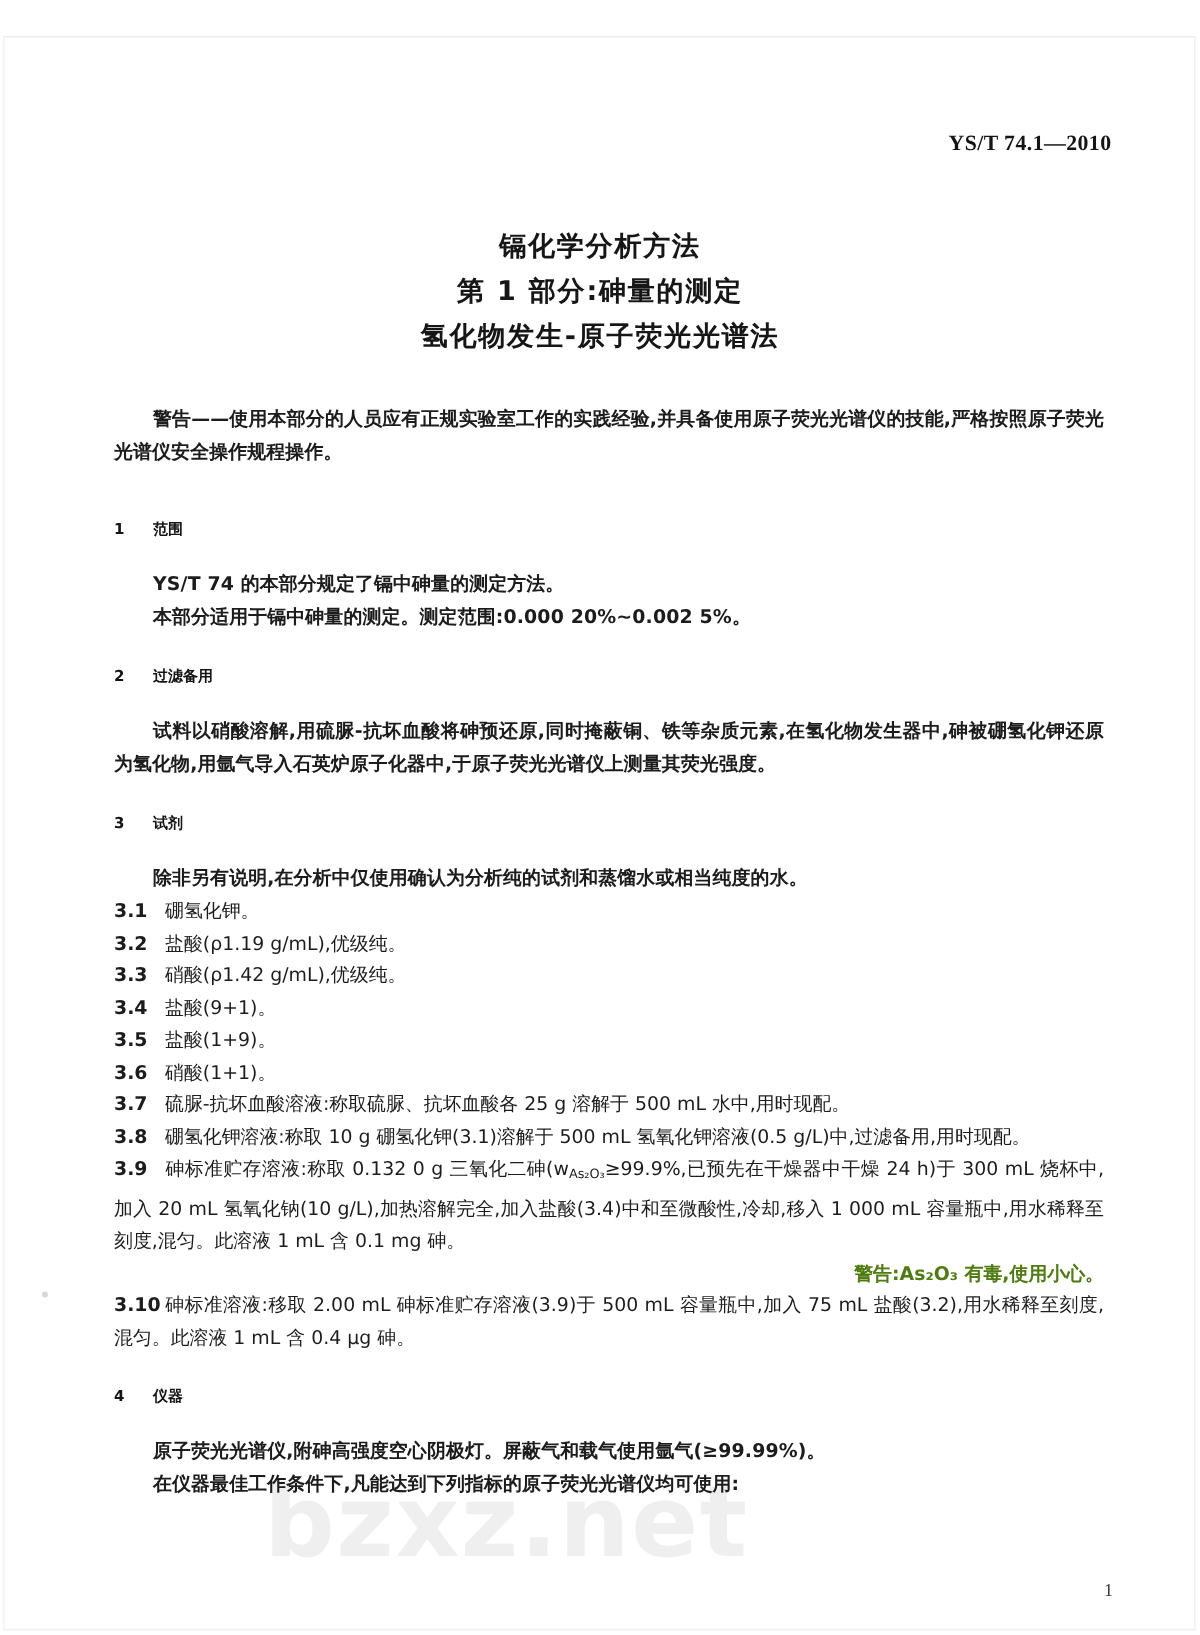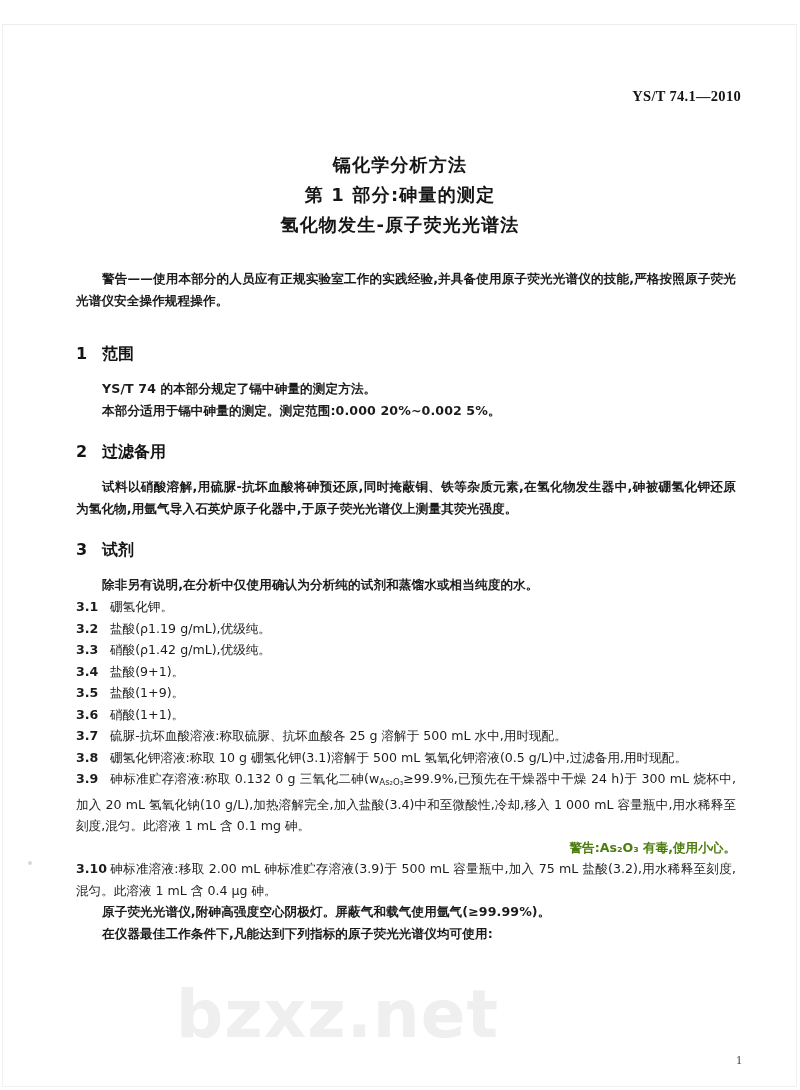--- a/index.html
+++ b/index.html
@@ -100,21 +100,21 @@
     letter-spacing: 0.1px;
     margin: 0;
   }
   .indent { text-indent: 26px; font-weight: bold; }
   .warn-block { margin-bottom: 32px; }
   .warn-block .p { font-weight: 700; }
 
   .sec-head {
     font-family: "DejaVu Sans", "Liberation Sans", sans-serif;
     font-weight: 700;
-    font-size: 16px;
+    font-size: 10px;
     line-height: 20px;
     color: #141414;
     margin: 20px 0 14px 0;
   }
   .sec-head .num { display: inline-block; width: 26px; }
 
   .item {
     font-family: "DejaVu Sans", "Liberation Sans", sans-serif;
     font-size: 12.6px;
     line-height: 21.5px;
@@ -190,20 +190,21 @@
     <p class="item"><span class="num">3.6</span><span>硝酸(1+1)。</span></p>
     <p class="item"><span class="num">3.7</span><span>硫脲-抗坏血酸溶液:称取硫脲、抗坏血酸各 25 g 溶解于 500 mL 水中,用时现配。</span></p>
     <p class="item"><span class="num">3.8</span><span>硼氢化钾溶液:称取 10 g 硼氢化钾(3.1)溶解于 500 mL 氢氧化钾溶液(0.5 g/L)中,过滤备用,用时现配。</span></p>
 
     <p class="item"><span class="num">3.9</span><span>砷标准贮存溶液:称取 0.132 0 g 三氧化二砷(w</span><sub>As₂O₃</sub><span>≥99.9%,已预先在干燥器中干燥 24 h)于 300 mL 烧杯中,加入 20 mL 氢氧化钠(10 g/L),加热溶解完全,加入盐酸(3.4)中和至微酸性,冷却,移入 1 000 mL 容量瓶中,用水稀释至刻度,混匀。此溶液 1 mL 含 0.1 mg 砷。</span></p>
 
     <p class="sub-warn">警告:As₂O₃ 有毒,使用小心。</p>
 
     <p class="item"><span class="num">3.10</span><span>砷标准溶液:移取 2.00 mL 砷标准贮存溶液(3.9)于 500 mL 容量瓶中,加入 75 mL 盐酸(3.2),用水稀释至刻度,混匀。此溶液 1 mL 含 0.4 μg 砷。</span></p>
 
+    <div class="sec-head"><span class="num">4</span><span>仪器</span></div>
     <p class="p indent">原子荧光光谱仪,附砷高强度空心阴极灯。屏蔽气和载气使用氩气(≥99.99%)。</p>
     <p class="p indent">在仪器最佳工作条件下,凡能达到下列指标的原子荧光光谱仪均可使用:</p>
 
   </div>
 
   <div class="page-num">1</div>
 
 </div>
 
 </body></html>

